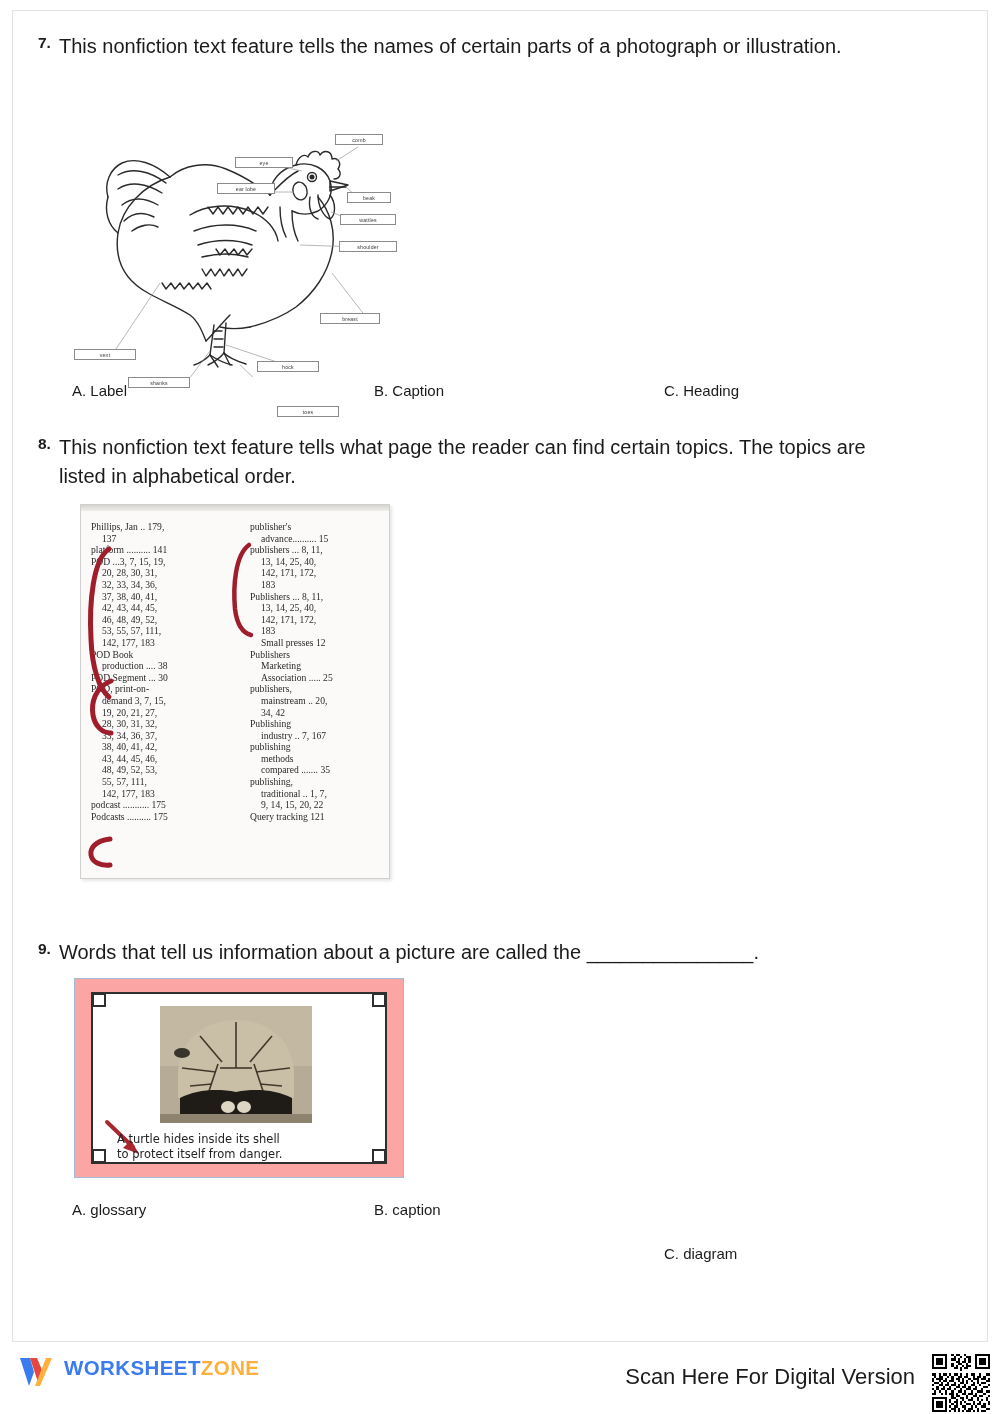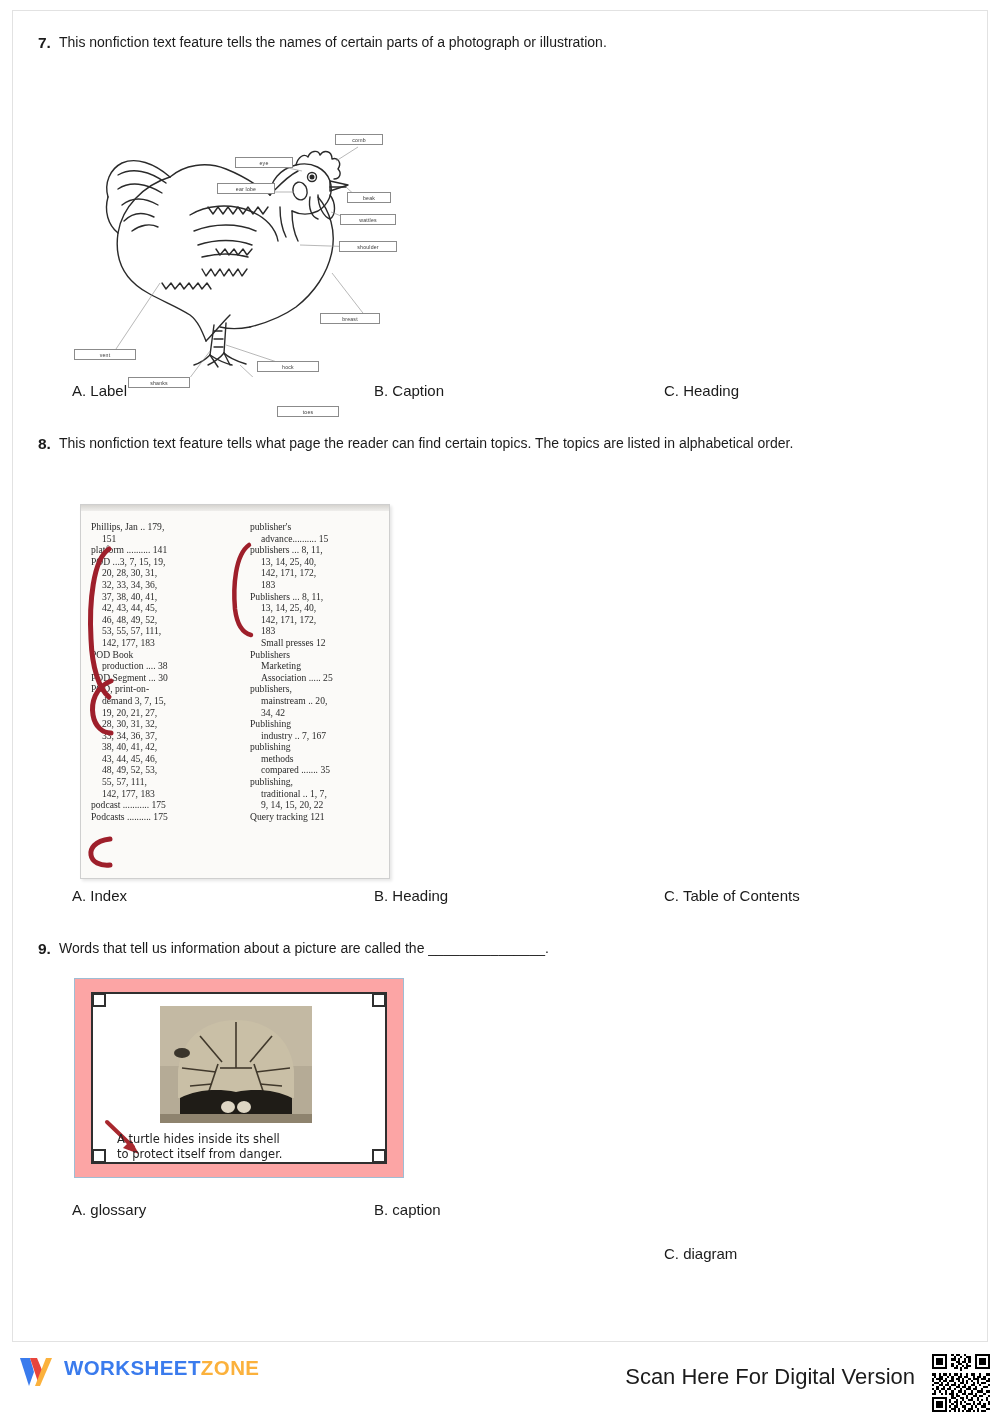--- a/index.html
+++ b/index.html
@@ -41,21 +41,21 @@
     gap: 8px;
   }
   .q-num {
     font-weight: bold;
     font-size: 15.5px;
     color: #1b1b1b;
     flex: 0 0 auto;
     line-height: 1.45;
   }
   .q-text {
-    font-size: 14px;
+    font-size: 20px;
     color: #1b1b1b;
     line-height: 1.45;
   }
   .options {
     position: absolute;
     width: 880px;
     font-size: 15px;
     color: #1b1b1b;
   }
   .opt {
@@ -317,21 +317,21 @@
     <div class="question" style="left:26px; top:423px; width:840px;">
       <span class="q-num">8.</span>
       <span class="q-text">This nonfiction text feature tells what page the reader can find certain topics. The topics are listed in alphabetical order.</span>
     </div>
 
     <div class="index-scan">
       <div class="index-topbar"></div>
       <div class="index-cols">
         <div class="index-col" id="ix-left">
             <div class="ix-line">Phillips, Jan .. 179,</div>
-            <div class="ix-line ix-ind">151</div>
+            <div class="ix-line ix-ind">137</div>
             <div class="ix-line">platform .......... 141</div>
             <div class="ix-line">POD ...3, 7, 15, 19,</div>
             <div class="ix-line ix-ind">20, 28, 30, 31,</div>
             <div class="ix-line ix-ind">32, 33, 34, 36,</div>
             <div class="ix-line ix-ind">37, 38, 40, 41,</div>
             <div class="ix-line ix-ind">42, 43, 44, 45,</div>
             <div class="ix-line ix-ind">46, 48, 49, 52,</div>
             <div class="ix-line ix-ind">53, 55, 57, 111,</div>
             <div class="ix-line ix-ind">142, 177, 183</div>
             <div class="ix-line">POD Book</div>
@@ -387,25 +387,20 @@
         <path d="M26 4 C10 10 6 26 8 38 C10 50 18 56 26 56" fill="none" stroke="#9e1f2b" stroke-width="5" stroke-linecap="round"></path>
       </svg>
       <svg class="redmark" style="left:5px; top:330px;" width="28" height="34" viewBox="0 0 28 34">
         <path d="M24 4 C8 6 4 14 5 20 C6 27 14 31 24 30" fill="none" stroke="#9e1f2b" stroke-width="5" stroke-linecap="round"></path>
       </svg>
       <svg class="redmark" style="left:148px; top:36px;" width="26" height="98" viewBox="0 0 26 98">
         <path d="M20 4 C6 14 4 46 6 68 C8 84 14 92 22 94" fill="none" stroke="#9e1f2b" stroke-width="4.5" stroke-linecap="round"></path>
       </svg>
     </div>
 
-    <div class="options" style="left:26px; top:877px; height:28px;">
-      <span class="opt" style="left:34px;">A. Index</span>
-      <span class="opt" style="left:336px;">B. Heading</span>
-      <span class="opt" style="left:626px;">C. Table of Contents</span>
-    </div>
 
     <div class="question" style="left:26px; top:928px; width:800px;">
       <span class="q-num">9.</span>
       <span class="q-text">Words that tell us information about a picture are called the _______________.</span>
     </div>
 
     <div class="turtle-card">
       <div class="turtle-inner">
         <div class="corner c-tl"></div>
         <div class="corner c-tr"></div>

